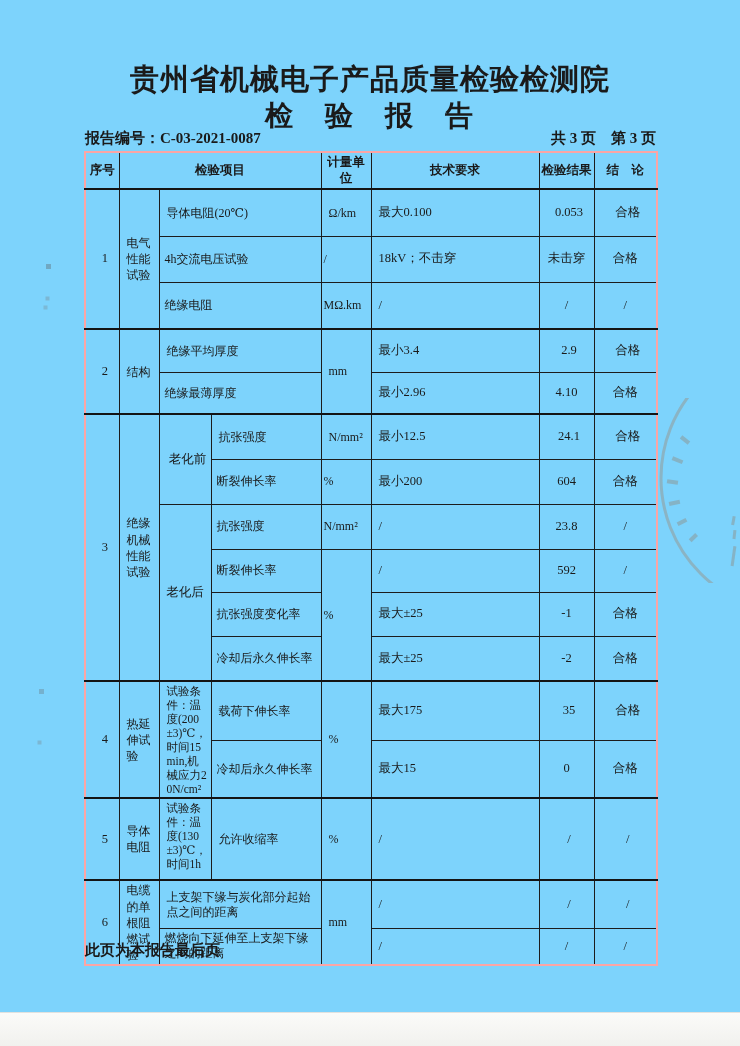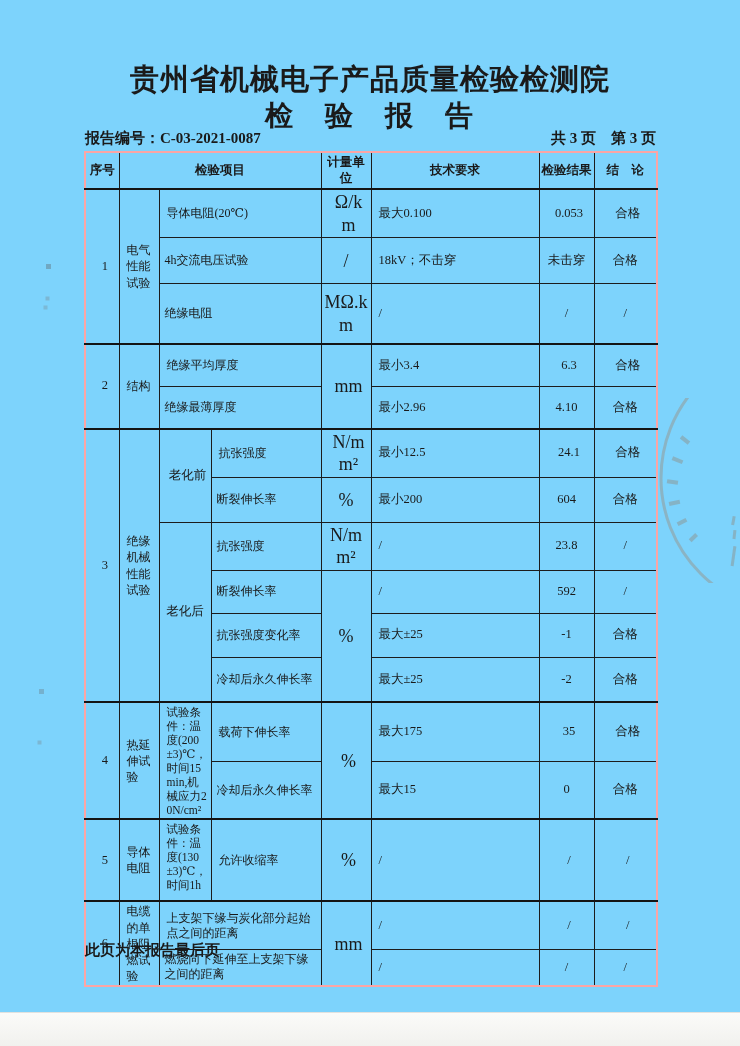--- a/index.html
+++ b/index.html
@@ -38,21 +38,21 @@
     overflow:hidden; vertical-align:middle;
     word-break:break-all;
   }
   thead th { font-weight:bold; font-size:12.5px; padding:2px 0; text-align:center; }
   tr.sec td { border-top:2px solid #141414;padding-left:7px; }
   .c   { text-align:center; }
   .item{ text-align:left; padding-left:5px; font-size:12px; }
   .req { text-align:left; padding-left:7px; }
   .grp { text-align:left; padding:1px 1px 1px 3px; font-size:12px; line-height:1.35; }
   .sub { text-align:center; font-size:12.5px; }
-  .unit{ text-align:center; font-size:18px; }
+  .unit{ text-align:left; font-size:12px; }
   .cond{
     text-align:left; vertical-align:top;
     font-size:11.5px; line-height:1.22;
     padding:2px 1px 1px 2px;
   }
   .footer-note {
     position:absolute; top:941px; left:85px;
     font-size:15px; font-weight:bold;
   }
   .bottom-line {
@@ -122,35 +122,35 @@
         <td class="c">0.053</td>
         <td class="c">合格</td>
       </tr>
       <tr style="height:46px">
         <td class="item" colspan="2">4h交流电压试验</td>
         <td class="unit">/</td>
         <td class="req">18kV；不击穿</td>
         <td class="c">未击穿</td>
         <td class="c">合格</td>
       </tr>
-      <tr style="height:60px">
+      <tr style="height:47px">
         <td class="item" colspan="2">绝缘电阻</td>
         <td class="unit">MΩ.km</td>
         <td class="req">/</td>
         <td class="c">/</td>
         <td class="c">/</td>
       </tr>
 
       <tr class="sec" style="height:43px">
         <td class="c" rowspan="2">2</td>
         <td class="grp" rowspan="2">结构</td>
         <td class="item" colspan="2">绝缘平均厚度</td>
         <td class="unit" rowspan="2">mm</td>
         <td class="req">最小3.4</td>
-        <td class="c">6.3</td>
+        <td class="c">2.9</td>
         <td class="c">合格</td>
       </tr>
       <tr style="height:42px">
         <td class="item" colspan="2">绝缘最薄厚度</td>
         <td class="req">最小2.96</td>
         <td class="c">4.10</td>
         <td class="c">合格</td>
       </tr>
 
       <tr class="sec" style="height:45px">

